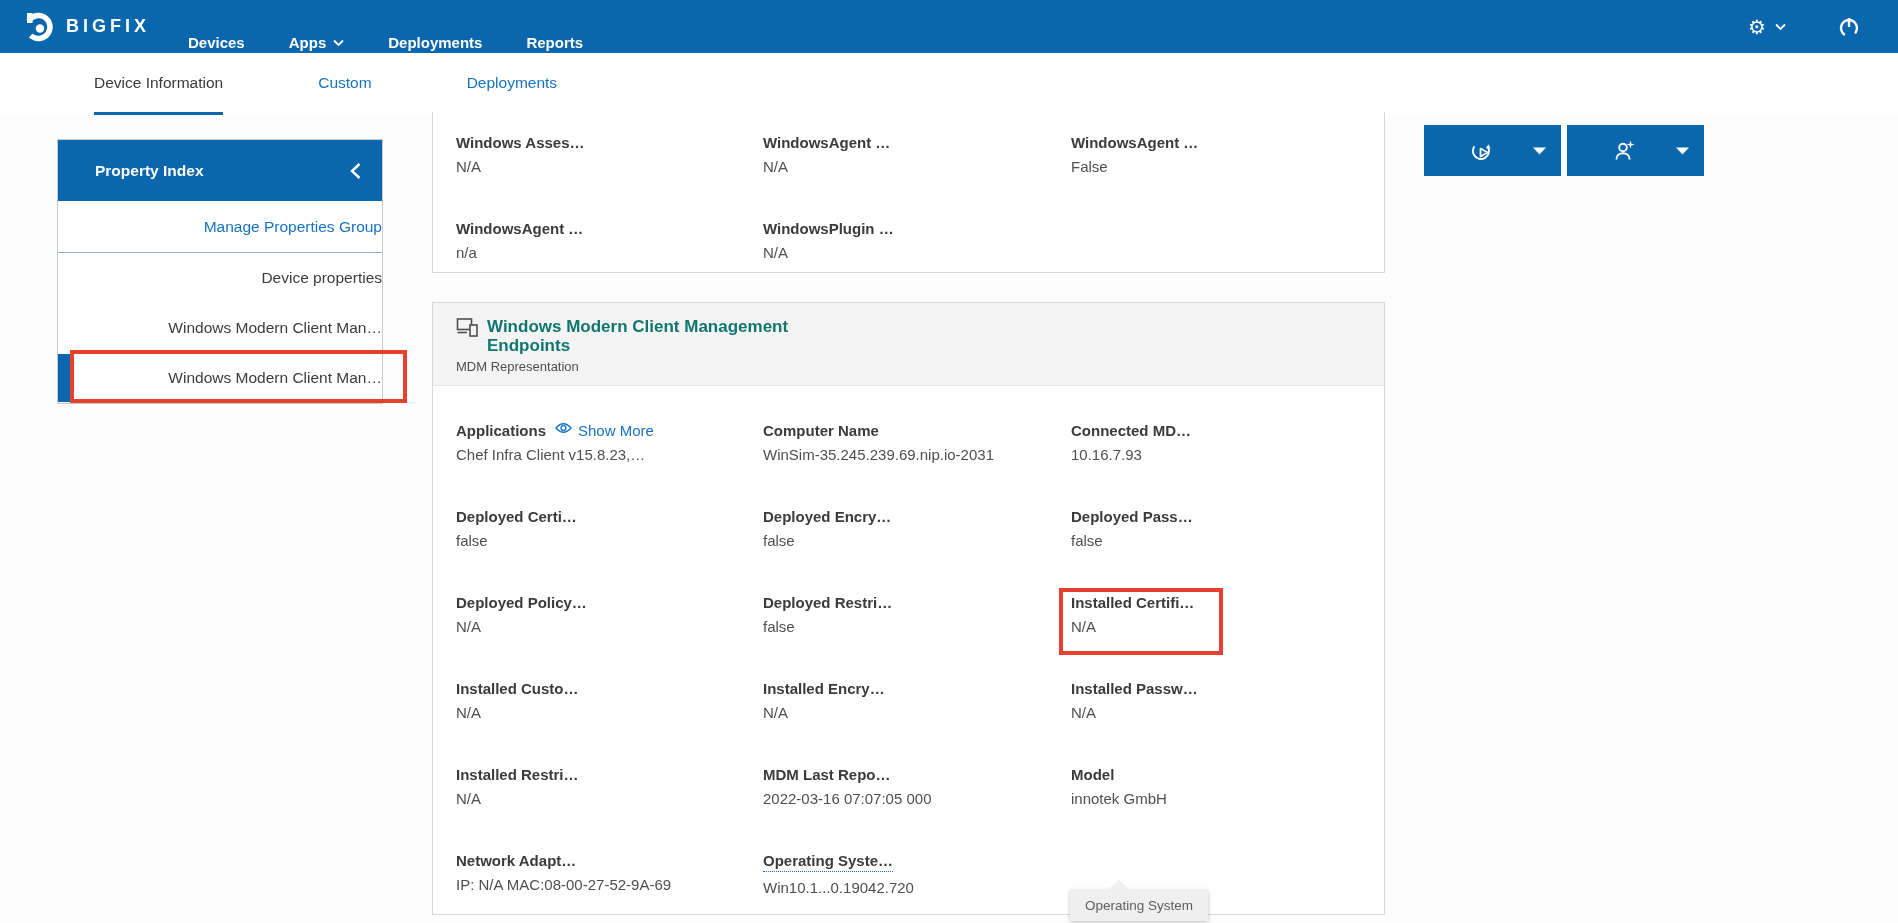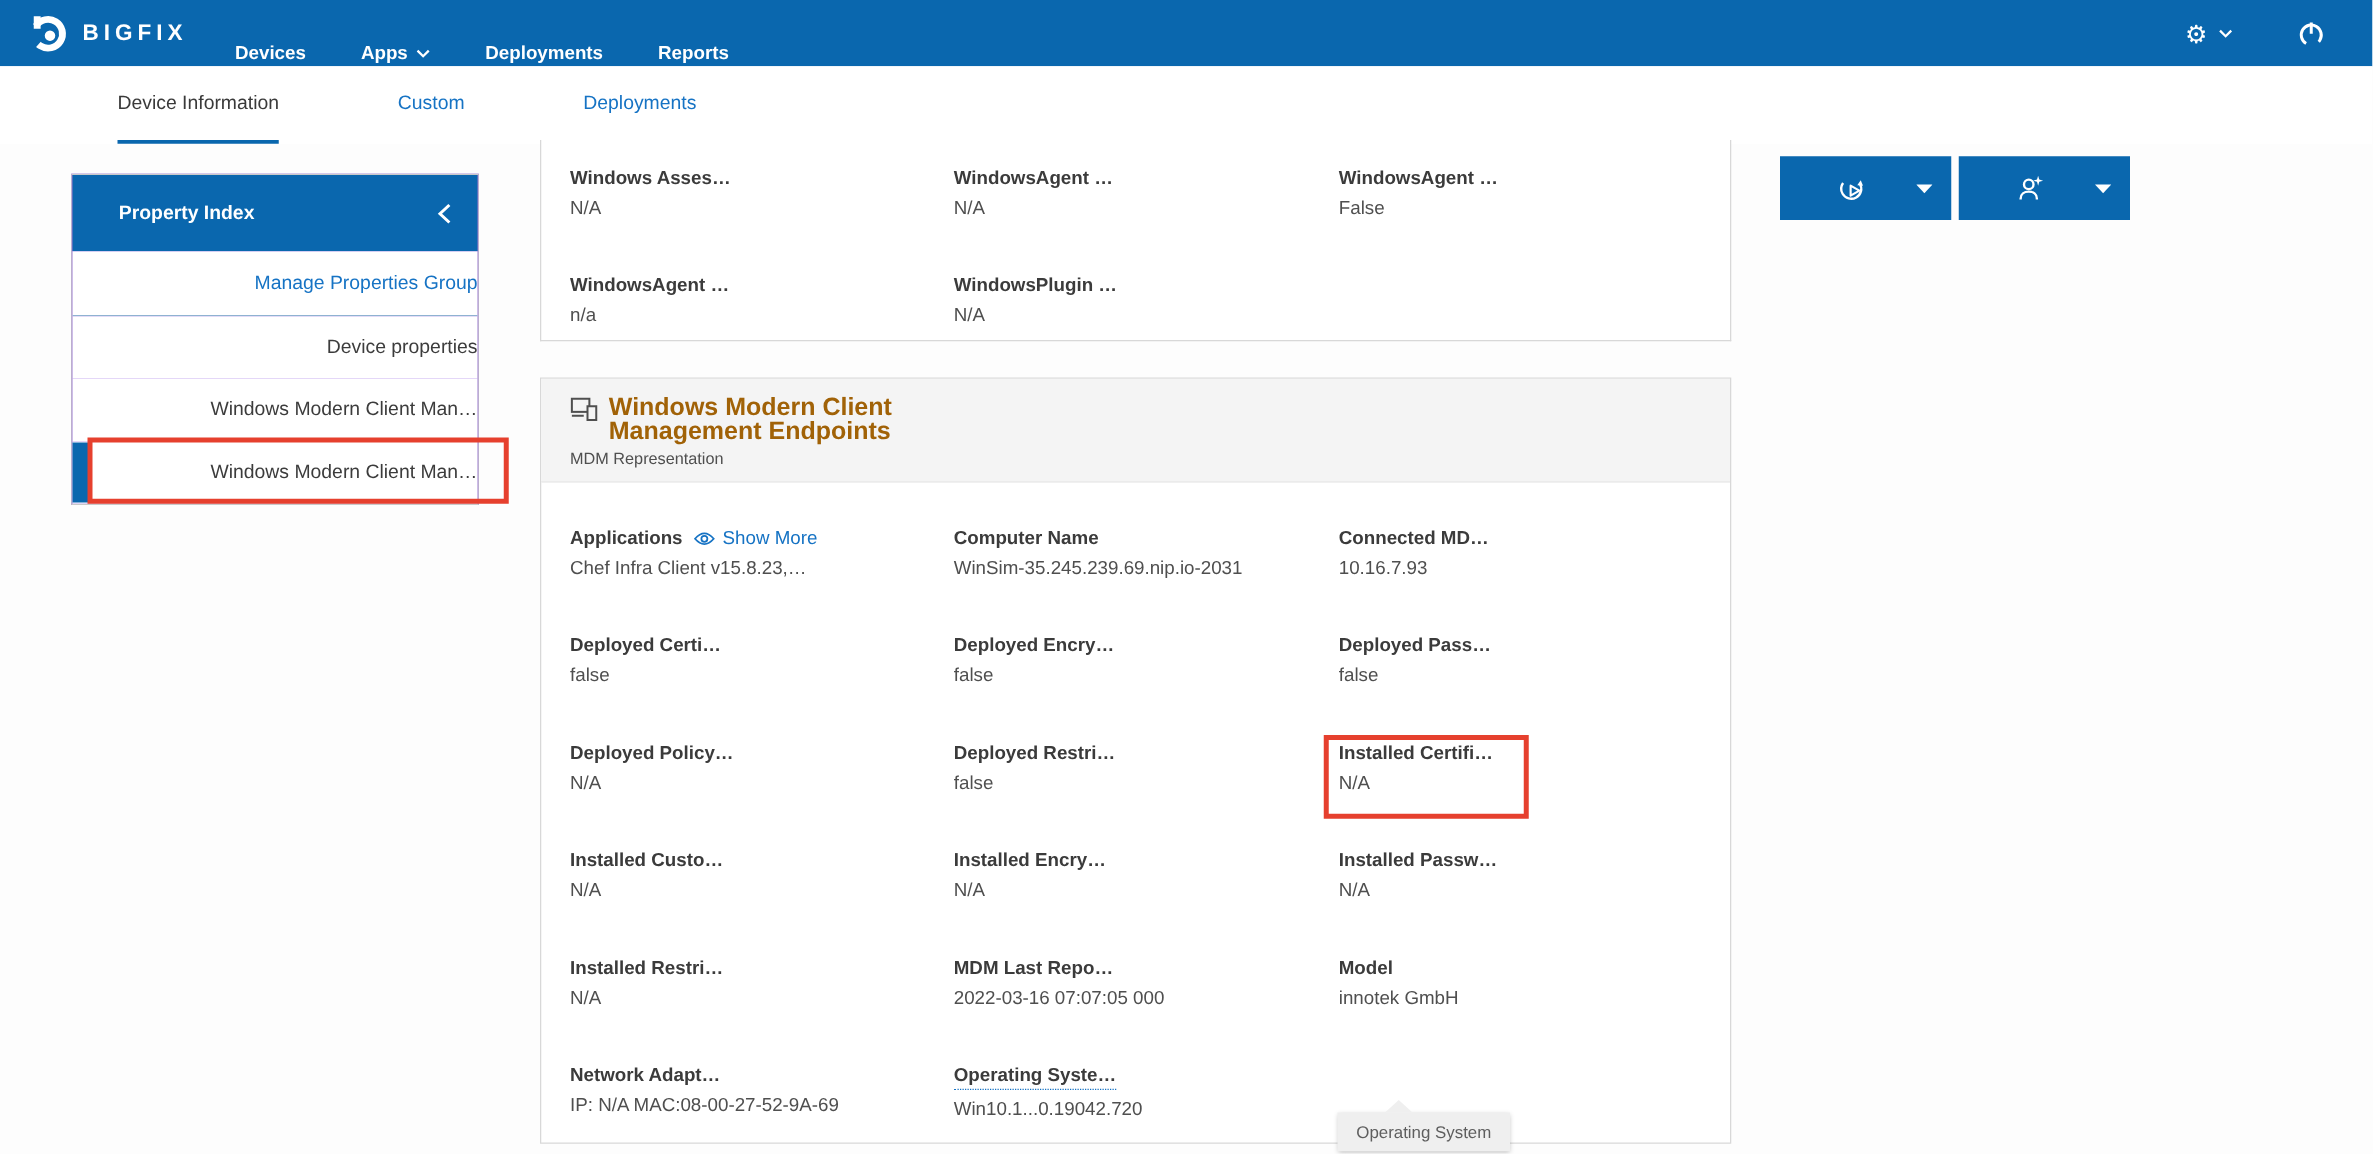--- a/index.html
+++ b/index.html
@@ -31,21 +31,21 @@
   .gear-glyph{font-family:"DejaVu Sans",sans-serif;font-size:20px;line-height:1;color:#fff;}
   
   .tabbar{
     position:absolute;left:0;top:53px;width:1898px;height:62px;background:#fff;
     display:flex;align-items:stretch;padding-left:62px;gap:63px;box-sizing:border-box;
   }
   .tab{display:flex;align-items:center;font-size:15.5px;color:var(--link);cursor:pointer;border-bottom:3px solid transparent;box-sizing:border-box;margin-left:32px;}
   .tab.active{color:#3a3a3a;border-bottom-color:var(--brand);}
   
   .sidebar{
-    position:absolute;left:57px;top:139px;width:326px;background:#6d28d9;
+    position:absolute;left:57px;top:139px;width:326px;background:#14532d;
     border:1px solid #c9c9c9;box-sizing:border-box;
   }
   .sidebar-header{
     height:61px;background:var(--brand);color:#fff;display:flex;align-items:center;
     padding:0 20px 0 37px;box-sizing:border-box;cursor:pointer;
   }
   .sidebar-header .hdr-label{font-size:15.5px;font-weight:bold;flex:1;}
   .side-item{
     position:relative;height:50px;display:flex;align-items:center;
     padding-left:37px;font-size:15.5px;color:#3c3c3c;cursor:pointer;background:#fff;justify-content:flex-end;
@@ -66,29 +66,29 @@
     padding:22px 0 0 23px;
   }
   .card.card-mdm{
     top:302px;height:613px;border:1px solid var(--border);
   }
   .card2-header{
     height:83px;background:#f4f4f4;border-bottom:1px solid #e7e7e7;
     padding:13px 0 0 23px;box-sizing:border-box;
   }
   .hdr-row{display:flex;align-items:flex-start;gap:8px;}
-  .sec-title{font-size:20px;font-weight:bold;color:#a16207;line-height:19px;max-width:330px;margin-top:1px;}
+  .sec-title{font-size:17px;font-weight:bold;color:#0f766e;line-height:19px;max-width:330px;margin-top:1px;}
   .sec-sub{font-size:13px;color:#4f4f4f;margin-top:4px;}
   .prop-grid{display:grid;grid-template-columns:307px 308px 1fr;grid-auto-rows:86px;}
   .card-mdm .prop-grid{padding:36px 0 0 23px;}
   .prop-label-row{display:flex;align-items:center;gap:9px;}
   .prop-label{font-size:15px;font-weight:bold;color:var(--label);white-space:nowrap;}
   .prop-value{font-size:15px;color:var(--value);margin-top:7px;white-space:nowrap;}
   .dotted-label .prop-label{border-bottom:1px dotted var(--link);padding-bottom:2px;}
-  .show-more{display:inline-flex;align-items:center;gap:6px;color:var(--link);font-size:15px;cursor:pointer;}
+  .show-more{display:inline-flex;gap:6px;color:var(--link);font-size:15px;cursor:pointer;}
   
   .action-btn{
     position:absolute;top:125px;width:137px;height:51px;background:var(--brand);
     display:flex;align-items:center;justify-content:space-between;
     padding:0 15px 0 46px;box-sizing:border-box;cursor:pointer;
   }
   .action-btn.deploy{left:1424px;}
   .action-btn.enroll{left:1567px;}
   
   .tooltip{

